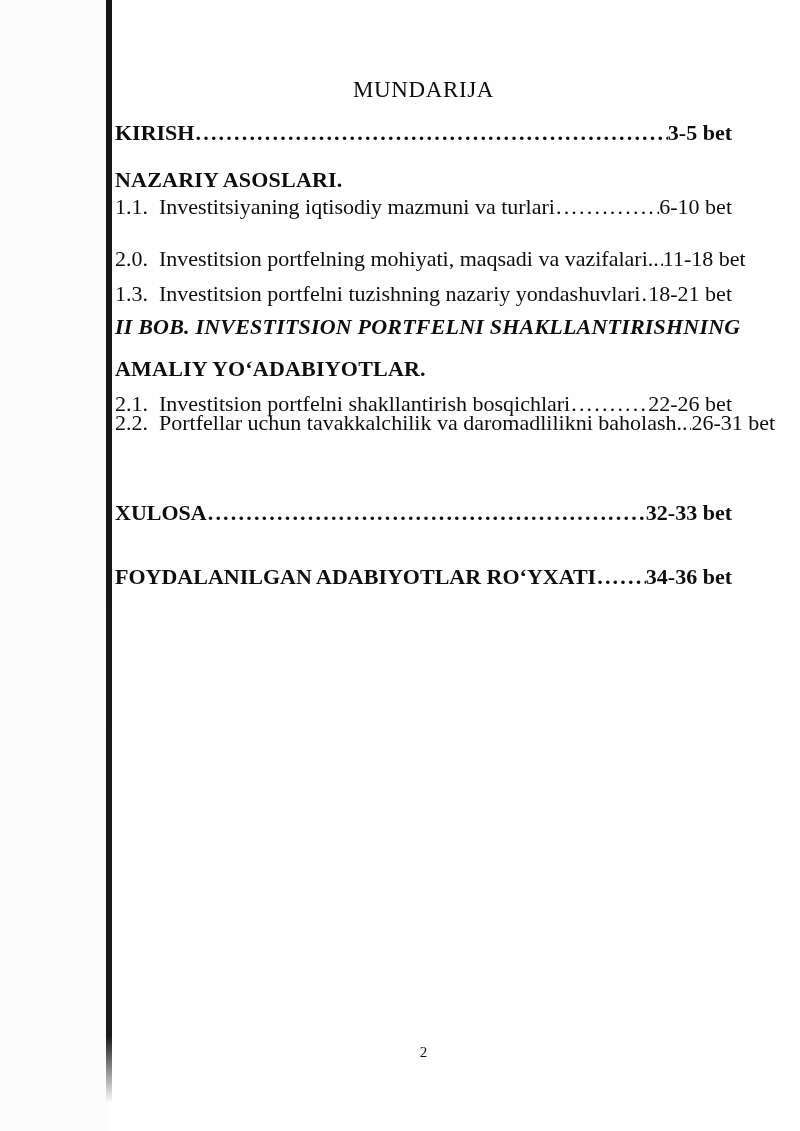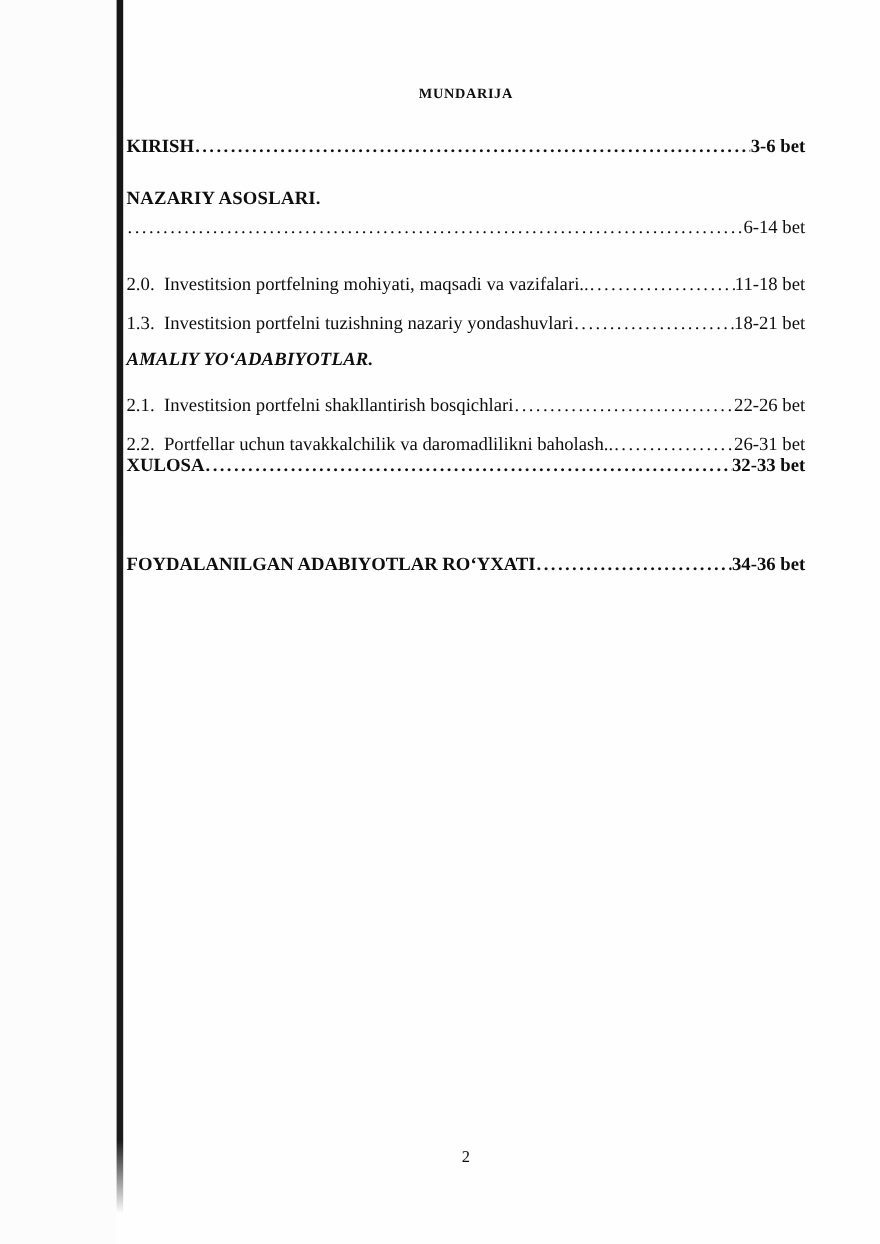--- a/index.html
+++ b/index.html
@@ -13,24 +13,24 @@
   
   .scan-edge{
     position:absolute;left:106px;top:0;width:6px;height:1103px;
     background:linear-gradient(to bottom,#161616 0%,#1b1b1b 94%,rgba(27,27,27,0) 100%);
   }
   .scan-bg{
     position:absolute;left:0;top:0;width:106px;height:1131px;background:#fcfcfc;
   }
   .doc-title{
     position:absolute;left:115px;width:617px;top:77px;height:22px;
-    text-align:center;font-weight:bold;font-size:13px;letter-spacing:0.6px;
+    text-align:center;font-weight:normal;font-size:23px;letter-spacing:0.6px;
   }
   #toc{position:absolute;left:115px;top:0;width:617px;height:1131px;}
-  .row{position:absolute;left:0;width:100%;height:22px;font-size:17px;line-height:22px;white-space:nowrap;}
+  .row{position:absolute;left:0;width:100%;height:22px;font-size:22px;line-height:22px;white-space:nowrap;}
   .row.entry{display:flex;align-items:baseline;}
   .row.bold{font-weight:bold;}
   .row.heading{font-weight:bold;letter-spacing:0.2px;}
   .label{white-space:pre;flex:0 0 auto;}
   .leader{
     flex:1 1 auto;overflow:hidden;white-space:nowrap;
     letter-spacing:2.2px;padding:0 3px 0 1px;
   }
   .pages{flex:0 0 auto;white-space:nowrap;}
   
@@ -57,37 +57,39 @@
 <div class="page">
   <div class="scan-bg"></div>
   <div class="scan-edge"></div>
 
   <div class="doc-title">MUNDARIJA</div>
 
   <div id="toc">
       <div class="row entry bold">
         <span class="label">KIRISH</span>
         <span class="leader">............................................................................................................................................................................................................................</span>
-        <span class="pages">3-6 bet</span>
+        <span class="pages">3-5 bet</span>
       </div>
       <div class="row heading">NAZARIY ASOSLARI.</div>
       <div class="row entry">
+        <span class="label">1.1.  Investitsiyaning iqtisodiy mazmuni va turlari</span>
         <span class="leader">............................................................................................................................................................................................................................</span>
-        <span class="pages">6-14 bet</span>
+        <span class="pages">6-10 bet</span>
       </div>
       <div class="row entry">
         <span class="label">2.0.  Investitsion portfelning mohiyati, maqsadi va vazifalari..</span>
         <span class="leader">............................................................................................................................................................................................................................</span>
         <span class="pages">11-18 bet</span>
       </div>
       <div class="row entry">
         <span class="label">1.3.  Investitsion portfelni tuzishning nazariy yondashuvlari</span>
         <span class="leader">............................................................................................................................................................................................................................</span>
         <span class="pages">18-21 bet</span>
       </div>
+      <div class="row heading">II BOB. INVESTITSION PORTFELNI SHAKLLANTIRISHNING</div>
       <div class="row heading">AMALIY YO‘ADABIYOTLAR.</div>
       <div class="row entry">
         <span class="label">2.1.  Investitsion portfelni shakllantirish bosqichlari</span>
         <span class="leader">............................................................................................................................................................................................................................</span>
         <span class="pages">22-26 bet</span>
       </div>
       <div class="row entry">
         <span class="label">2.2.  Portfellar uchun tavakkalchilik va daromadlilikni baholash..</span>
         <span class="leader">............................................................................................................................................................................................................................</span>
         <span class="pages">26-31 bet</span>

